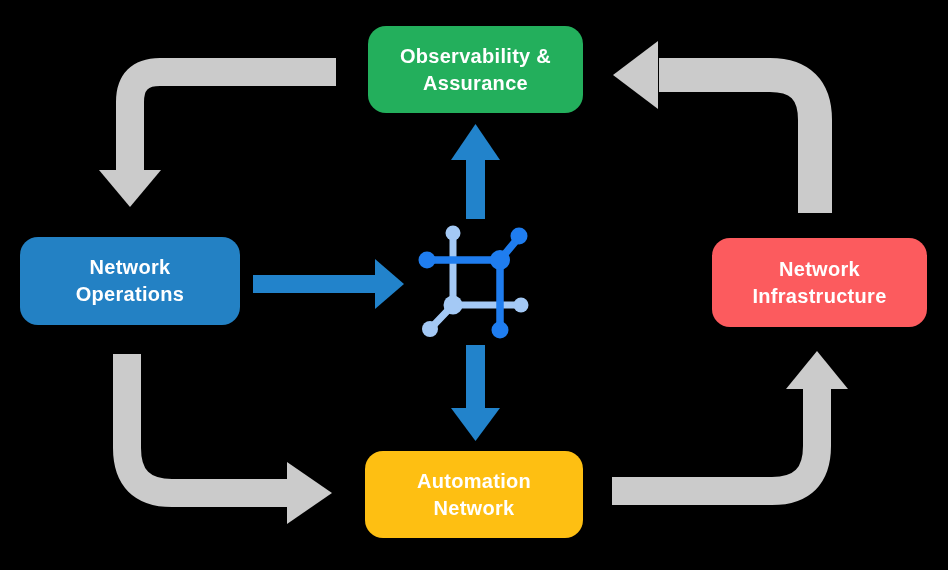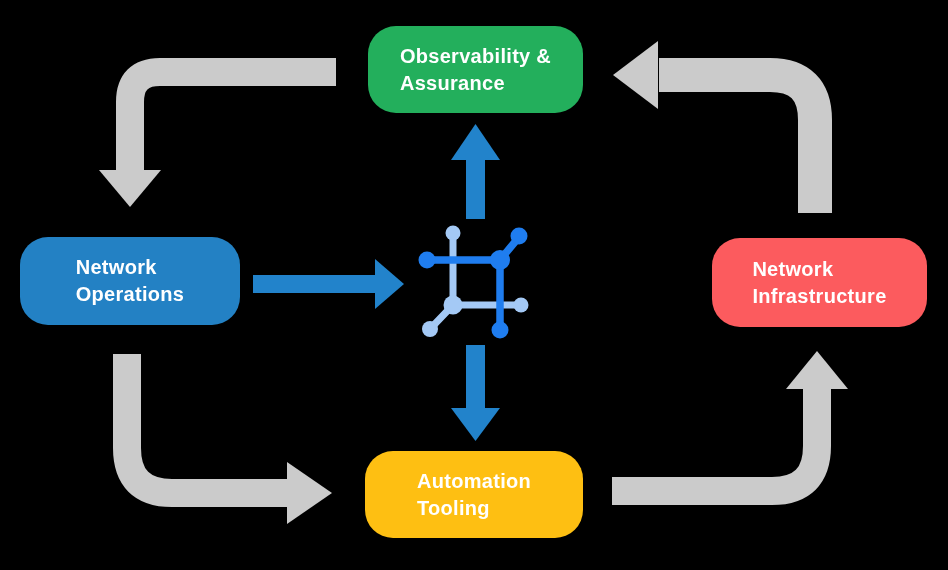--- a/index.html
+++ b/index.html
@@ -18,27 +18,27 @@
   .arrow-layer {
     position: absolute;
     left: 0;
     top: 0;
   }
   .node {
     position: absolute;
     display: flex;
     align-items: center;
     justify-content: center;
-    border-radius: 28px;
+    border-radius: 18px;
     color: #ffffff;
     font-size: 20px;
     font-weight: 600;
     letter-spacing: 0.3px;
     line-height: 1.35;
-    text-align: left;
+    text-align: center;
     white-space: pre-line;
   }
   .node-green  { left: 368px; top: 26px;  width: 215px; height: 87px; background: #23AF5C; }
   .node-blue   { left: 20px;  top: 237px; width: 220px; height: 88px; background: #2381C4; }
   .node-red    { left: 712px; top: 238px; width: 215px; height: 89px; background: #FC5B5E; }
   .node-yellow { left: 365px; top: 451px; width: 218px; height: 87px; background: #FEBF12; }
 </style>
 </head>
 <body>
 
@@ -113,16 +113,16 @@
 Operations</span>
   </div>
 
   <div class="node node-red">
     <span>Network
 Infrastructure</span>
   </div>
 
   <div class="node node-yellow">
     <span>Automation
-Tooling</span>
+Network</span>
   </div>
 
 </div>
 
 </body></html>

